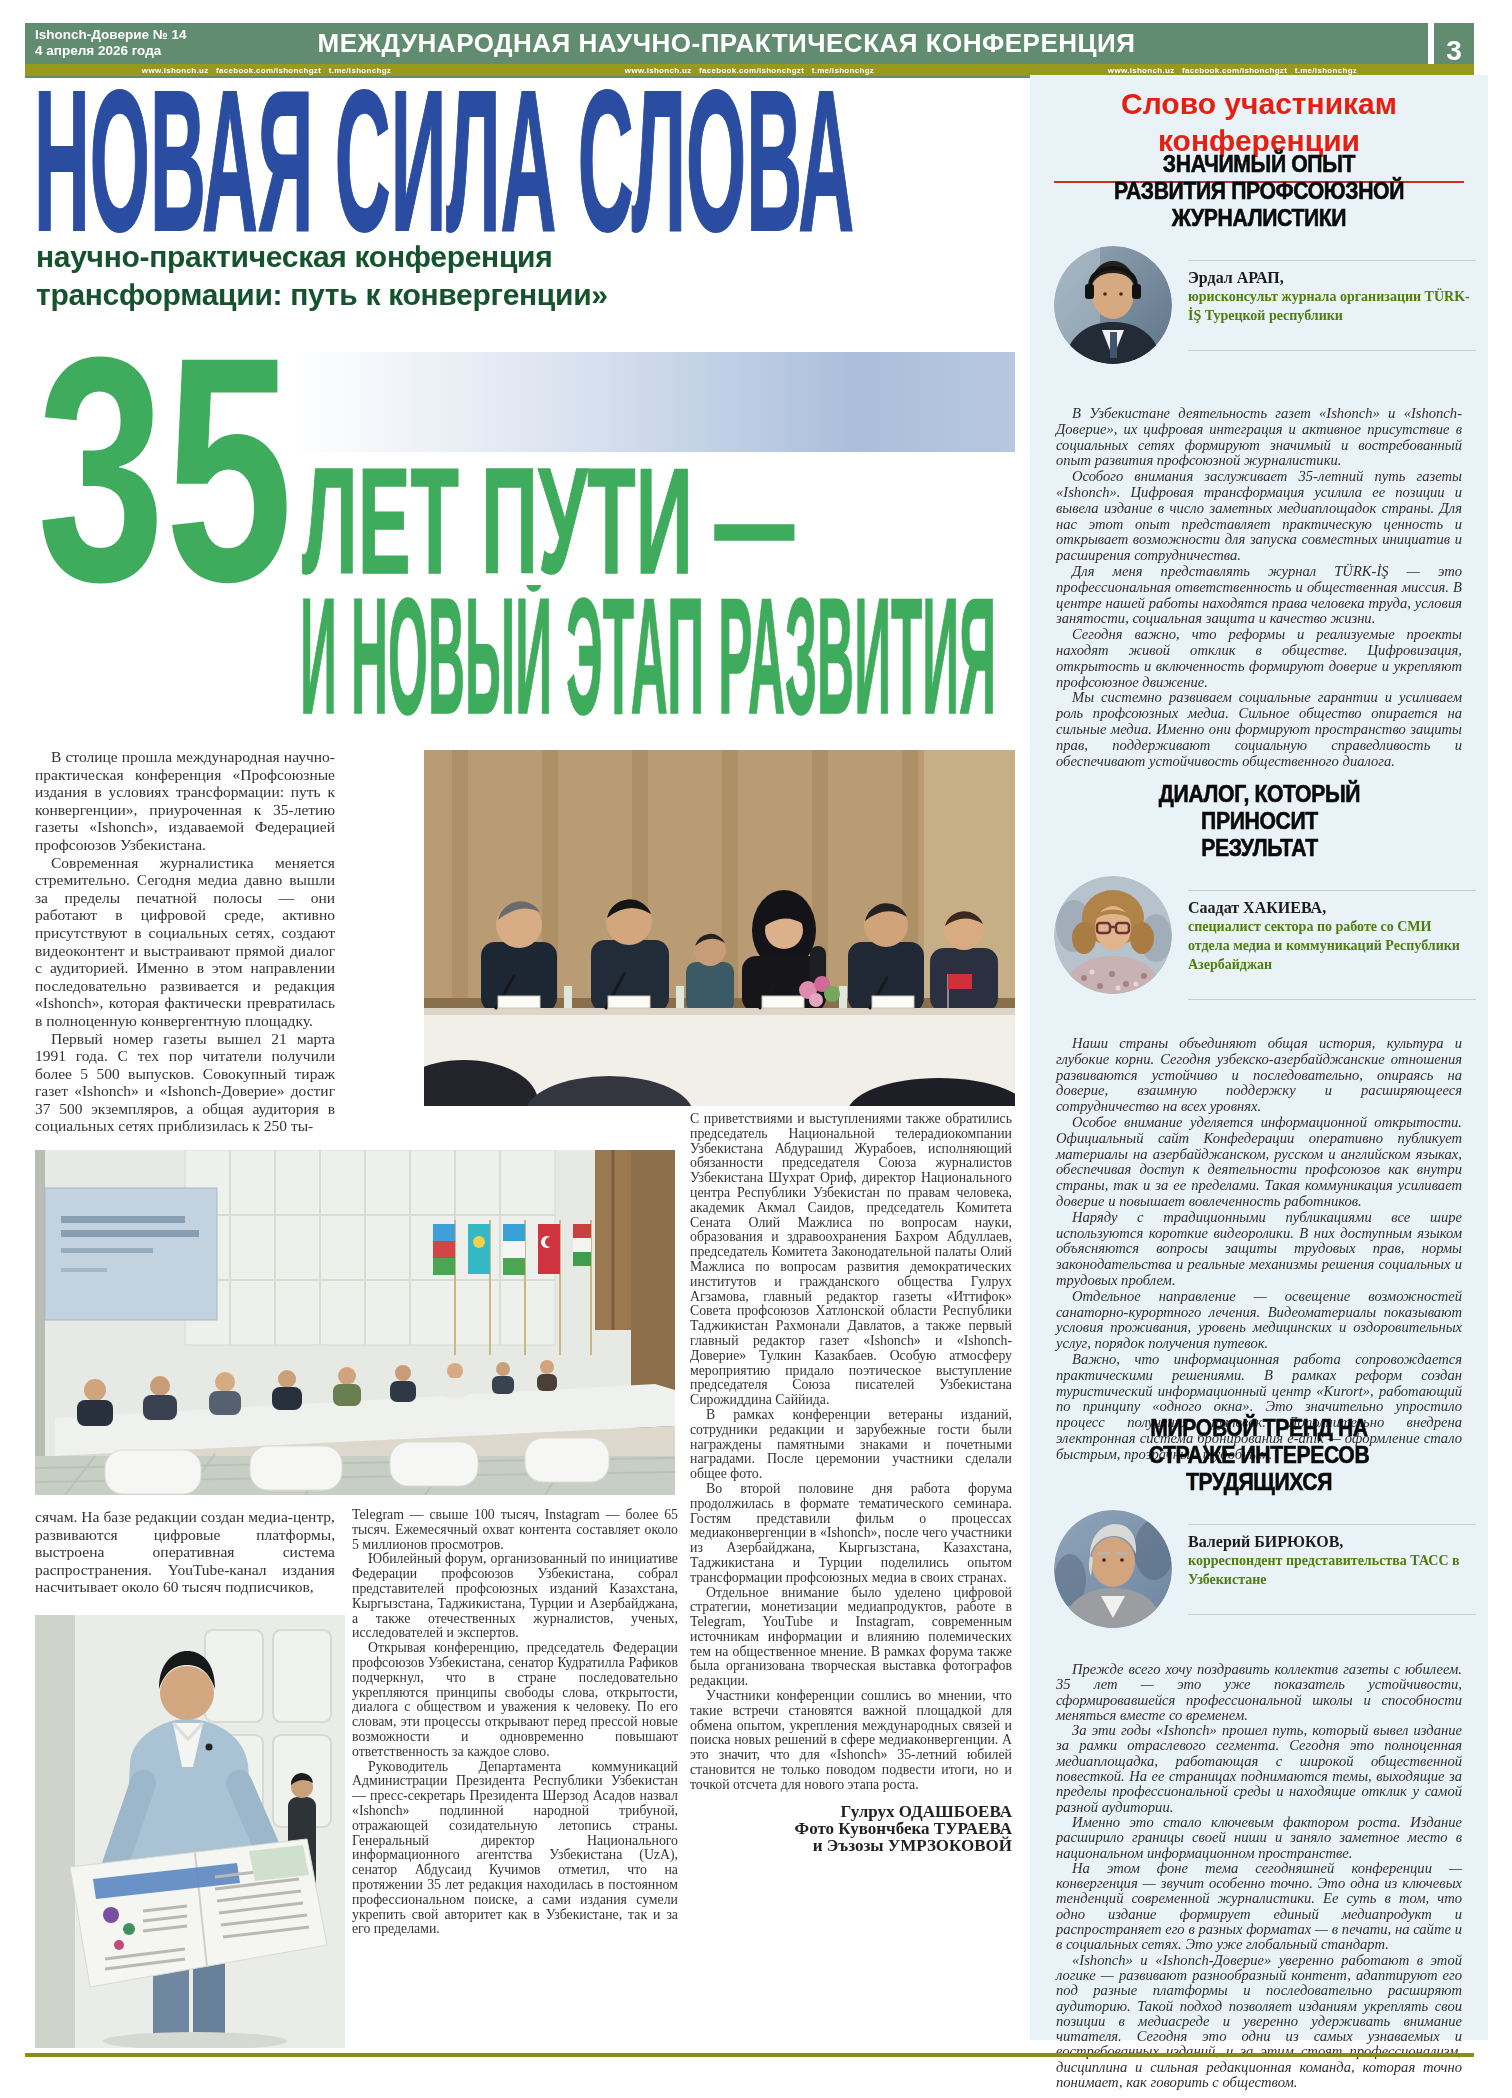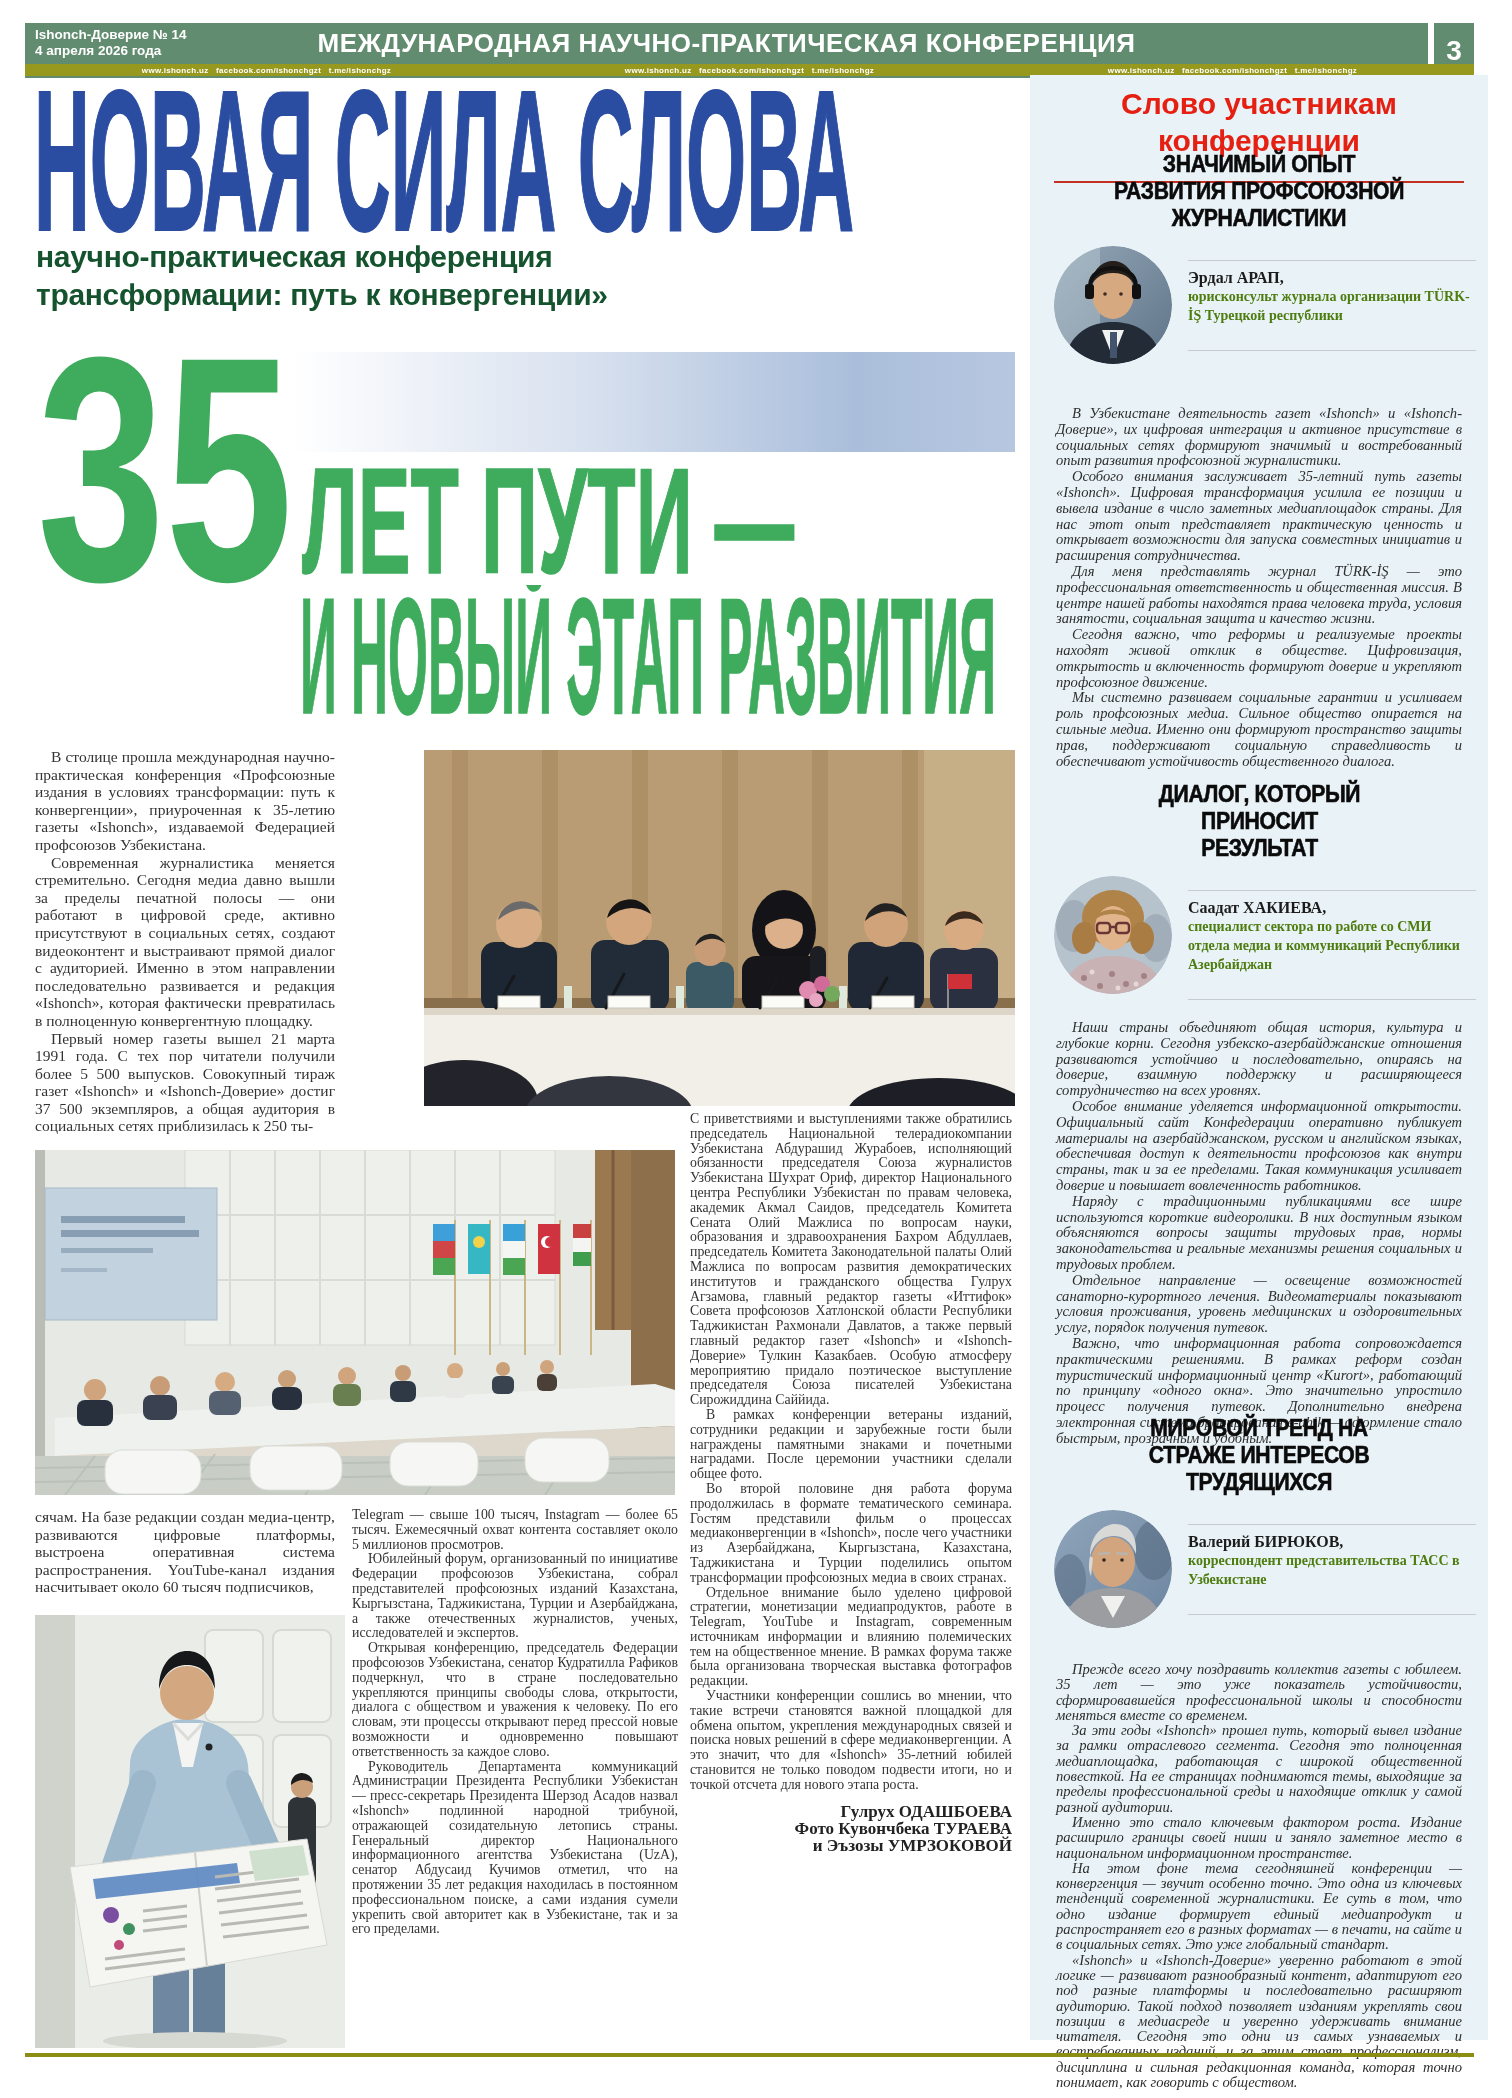--- a/index.html
+++ b/index.html
@@ -64,21 +64,21 @@
   .sb-head{margin:0 auto;text-align:center;color:#0b0b0b;font-family:"Liberation Sans",sans-serif;font-weight:bold;
     font-size:23.5px;line-height:27px;letter-spacing:-.4px;transform:scaleX(.9);-webkit-text-stroke:.6px #0b0b0b;}
   .sec1 .sb-head{width:330px;} .sec2 .sb-head{width:245px;} .sec3 .sb-head{width:320px;}
   .sb-profile{display:flex;margin:14px 0 0 24px;}
   .sb-avatar{width:118px;height:118px;border-radius:50%;overflow:hidden;flex:0 0 auto;display:block;}
   .sb-person{margin-left:16px;margin-top:14px;width:288px;align-self:flex-start;
     border-top:1px solid #c6cbcd;border-bottom:1px solid #c6cbcd;padding:7px 0 25px 0;}
   .sb-name{font-weight:bold;font-size:16px;line-height:19px;color:#1c1c1c;}
   .sb-role{font-weight:bold;font-size:14px;line-height:19px;color:#4d7c0f;}
   .sb-body{margin:0 26px;}
-  .sec1 .sb-body{margin-top:42px;} .sec2 .sb-body{margin-top:20px;} .sec3 .sb-body{margin-top:34px;}
+  .sec1 .sb-body{margin-top:42px;} .sec2 .sb-body{margin-top:36px;} .sec3 .sb-body{margin-top:34px;}
   .sb-body p{font-style:italic;font-size:14.6px;line-height:15.8px;text-align:justify;text-indent:16px;color:#2e2e2e;}
   .sec3 .sb-body p{line-height:15.3px;}
 
   .bottom-rule{position:absolute;left:25px;top:2053px;width:1449px;height:4px;background:var(--rule-olive);}
 </style>
 </head>
 <body>
 
 <div class="page">
 

